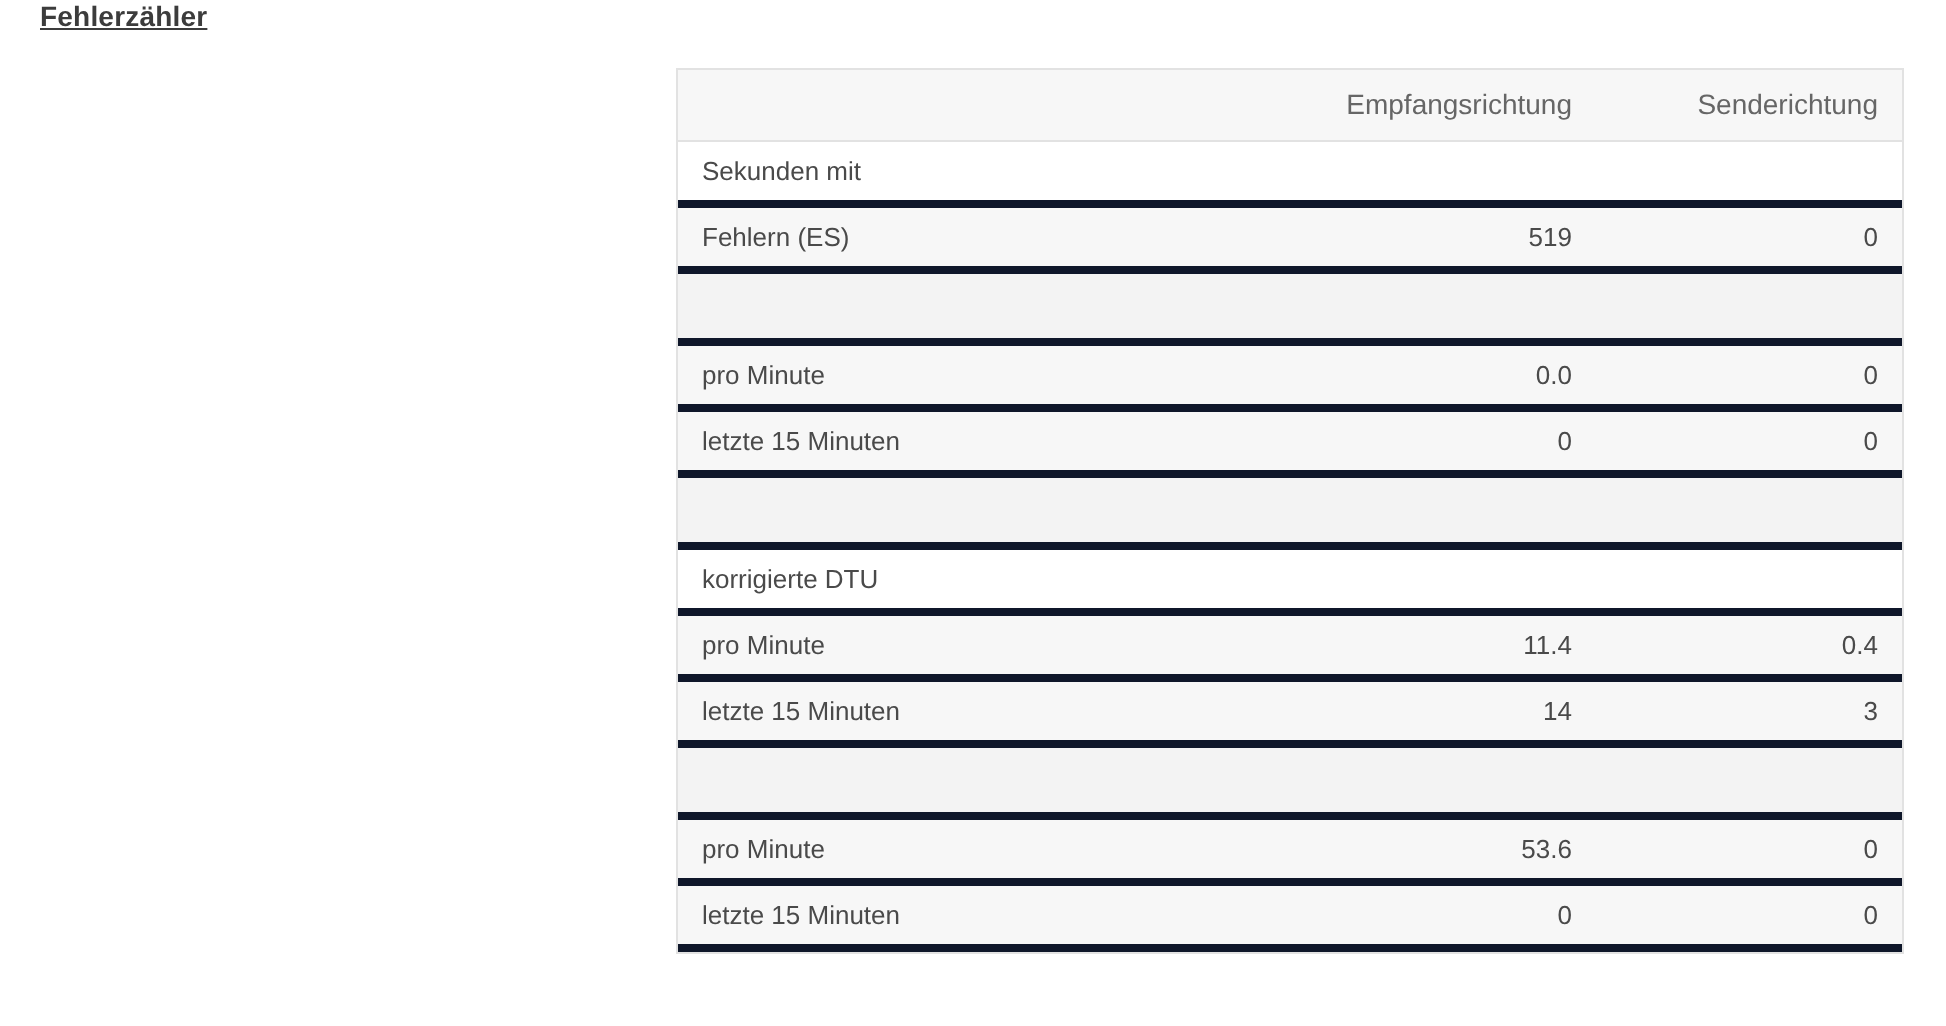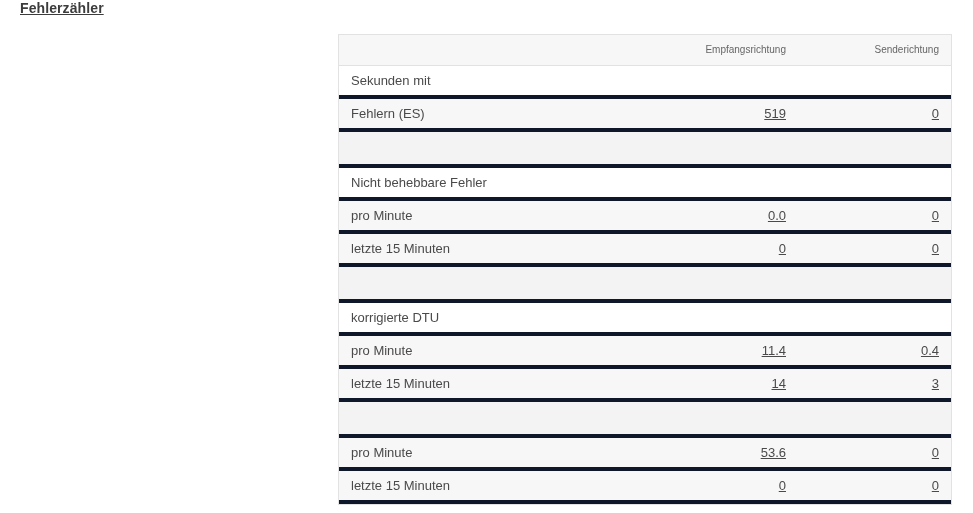--- a/index.html
+++ b/index.html
@@ -41,41 +41,40 @@
     table-layout: fixed;
   }
   table.counters col.c-label { width: 48%; }
   table.counters col.c-rx { width: 27%; }
   table.counters col.c-tx { width: 25%; }
 
   table.counters thead th {
     background: #f7f7f7;
     font-weight: normal;
     color: #666666;
-    font-size: 10px;
+    font-size: 14px;
     text-align: right;
     padding: 9px 12px 10px 12px;
     border-bottom: 1px solid #e2e2e2;
     white-space: nowrap;
   }
   table.counters thead th.blank {
     text-align: left;
   }
   table.counters tbody td {
     padding: 7px 12px;
     border-bottom: 4px solid #0f172a;
     color: #4a4a4a;
     white-space: nowrap;
     overflow: hidden;
     text-overflow: ellipsis;
   }
   table.counters tbody td.num {
     text-align: right;
     color: #4a4a4a;
-    text-decoration: underline;
   }
   tr.group-head td {
     background: #ffffff;
     color: #3a3a3a;
   }
   tr.data-row td {
     background: #f7f7f7;
     margin-top: 32px;
   }
   tr.spacer td {
@@ -114,25 +113,20 @@
           <td class="num"></td>
         </tr>
         <tr class="data-row">
           <td>Fehlern (ES)</td>
           <td class="num">519</td>
           <td class="num">0</td>
         </tr>
         <tr class="spacer">
           <td colspan="3"></td>
         </tr>
-        <tr class="group-head">
-          <td>Nicht behebbare Fehler</td>
-          <td class="num"></td>
-          <td class="num"></td>
-        </tr>
         <tr class="data-row">
           <td>pro Minute</td>
           <td class="num">0.0</td>
           <td class="num">0</td>
         </tr>
         <tr class="data-row">
           <td>letzte 15 Minuten</td>
           <td class="num">0</td>
           <td class="num">0</td>
         </tr>

